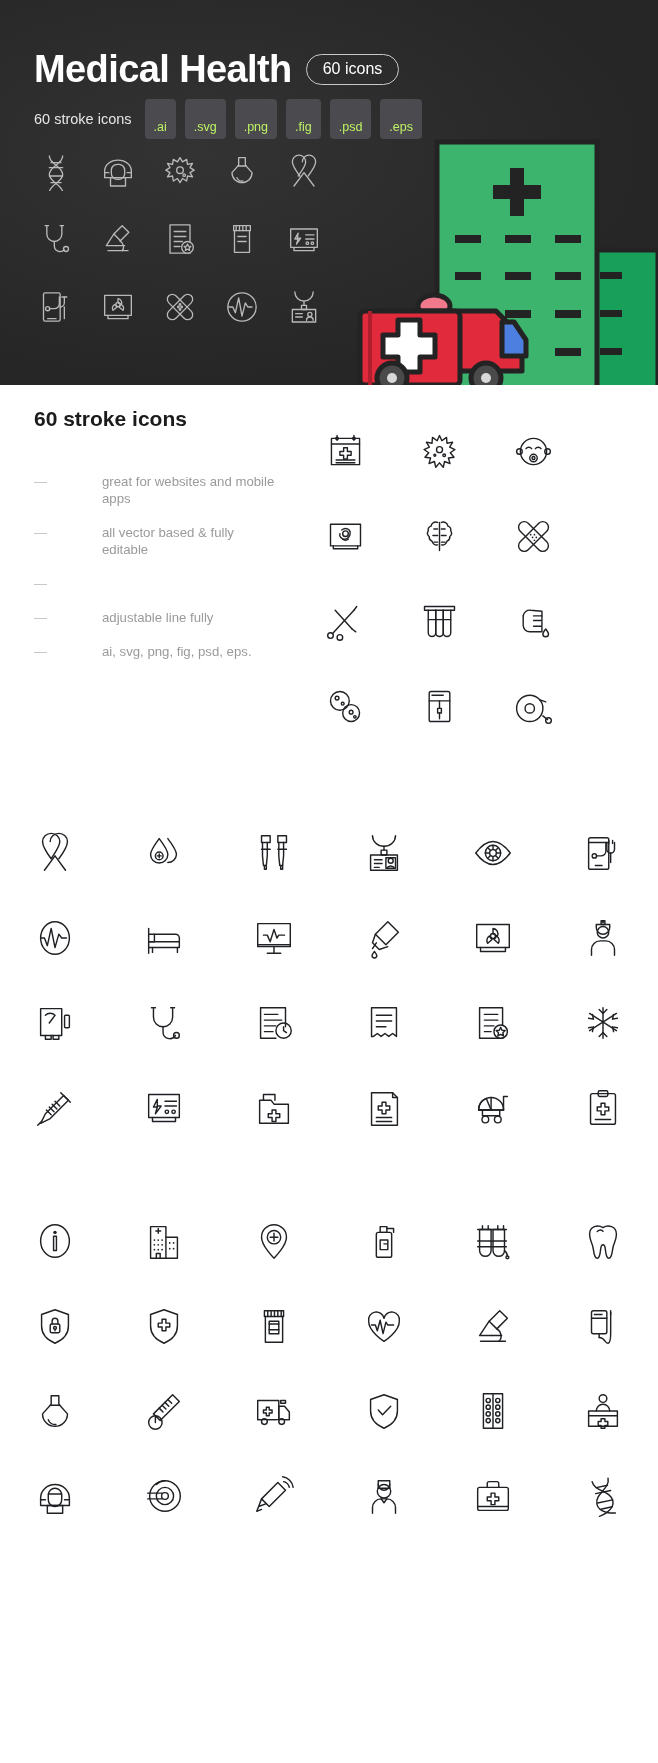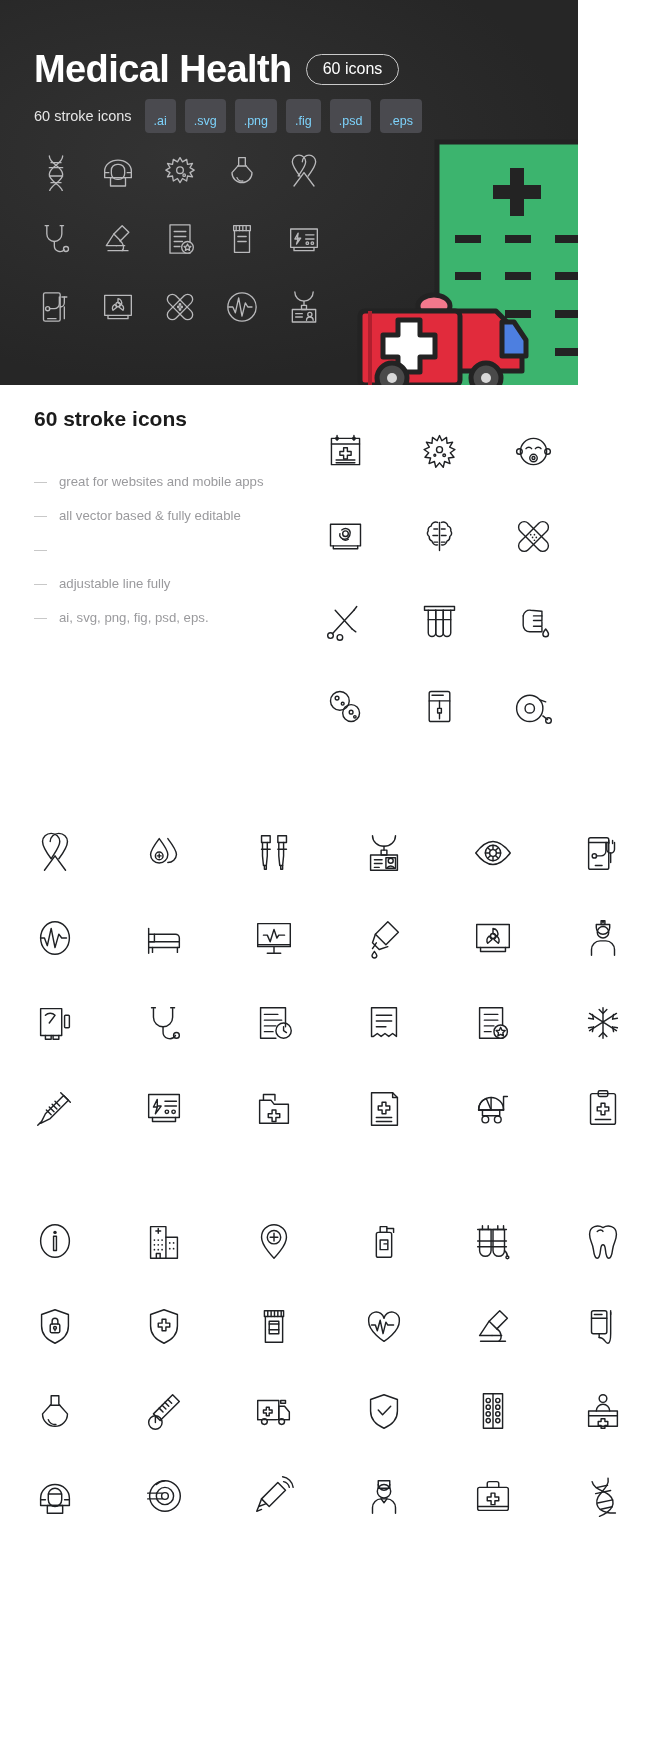--- a/index.html
+++ b/index.html
@@ -6,21 +6,21 @@
   html,body { background:#ffffff; }
   body {
     width:658px; height:1763px; position:relative; overflow:hidden;
     font-family:"Liberation Sans", sans-serif;
     color:#1d1d1d;
   }
 
   
   .hero {
     position:relative;
-    width:578px; height:385px;
+    width:658px; height:385px;
     background:#2b2b2b;
     background-image:radial-gradient(ellipse at 30% 40%, #333333 0%, #262626 70%);
     overflow:hidden;
   }
   .hero-title-row {
     position:absolute; left:34px; top:50px;
     display:flex; align-items:center; gap:14px;
   }
   .hero-title {
     font-size:38px; font-weight:bold; color:#ffffff;
@@ -33,23 +33,23 @@
     line-height:1;
   }
   .hero-sub-row {
     position:absolute; left:34px; top:99px;
     display:flex; align-items:center; gap:9px;
   }
   .hero-sub {
     color:#e6e6e6; font-size:14.5px; margin-right:4px;
   }
   .fmt {
-    background:#4a4a4f; color:#7dd3fc;
+    background:#4a4a4f; color:#bef264;
     font-size:12.5px; border-radius:4px;
-    padding:16px 9px 5px 9px; line-height:1;
+    padding:22px 9px 5px 9px; line-height:1;
   }
 
   
   .hero-icons {
     position:absolute; left:26px; top:140px;
     display:grid;
     grid-template-columns:repeat(5, 60px);
     grid-template-rows:repeat(3, 62px);
     column-gap:2px; row-gap:6px;
   }
@@ -71,21 +71,21 @@
   .bullets {
     position:absolute; left:34px; top:88px; width:245px;
   }
   .bullet {
     display:flex; gap:12px; margin-bottom:17px;
   }
   .bullet .dash {
     color:#c2c2c2; font-size:13px; line-height:17px; flex:0 0 auto;
   }
   .bullet .btxt {
-    color:#9a9a9d; font-size:13.2px; line-height:17px;
+    color:#9a9a9d; font-size:13.2px; line-height:17px;margin-left:43px;
   }
 
   .info-icons {
     position:absolute; left:298px; top:24px;
     display:grid; grid-template-columns:repeat(3, 94px);
     grid-template-rows:repeat(4, 85px);
     column-gap:0; row-gap:0;
   }
   .info-icons .ic { width:94px; height:85px; display:flex; align-items:center; justify-content:center; }
   .info-icons svg { width:45px; height:45px; }

